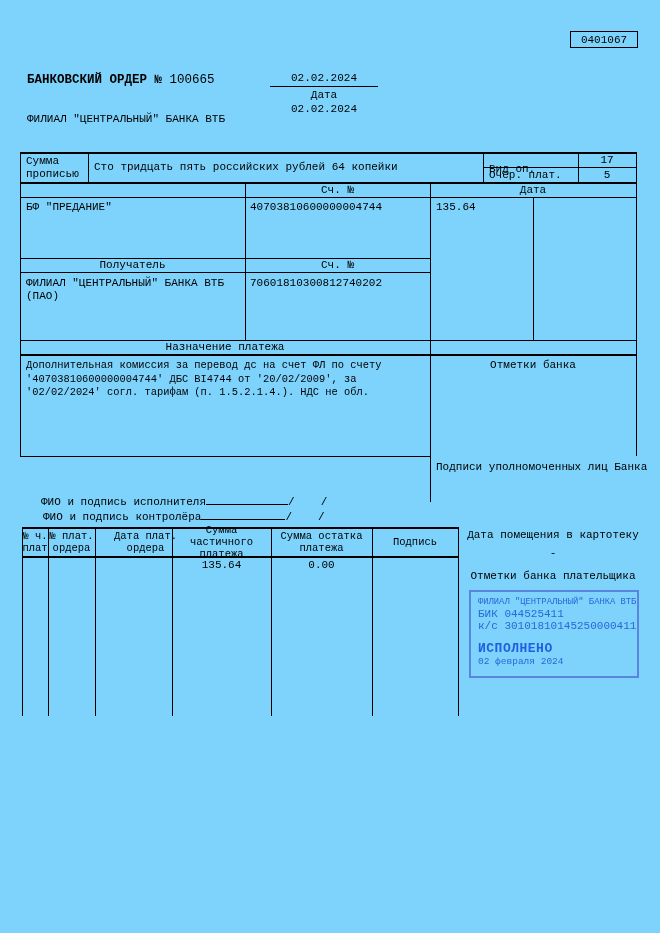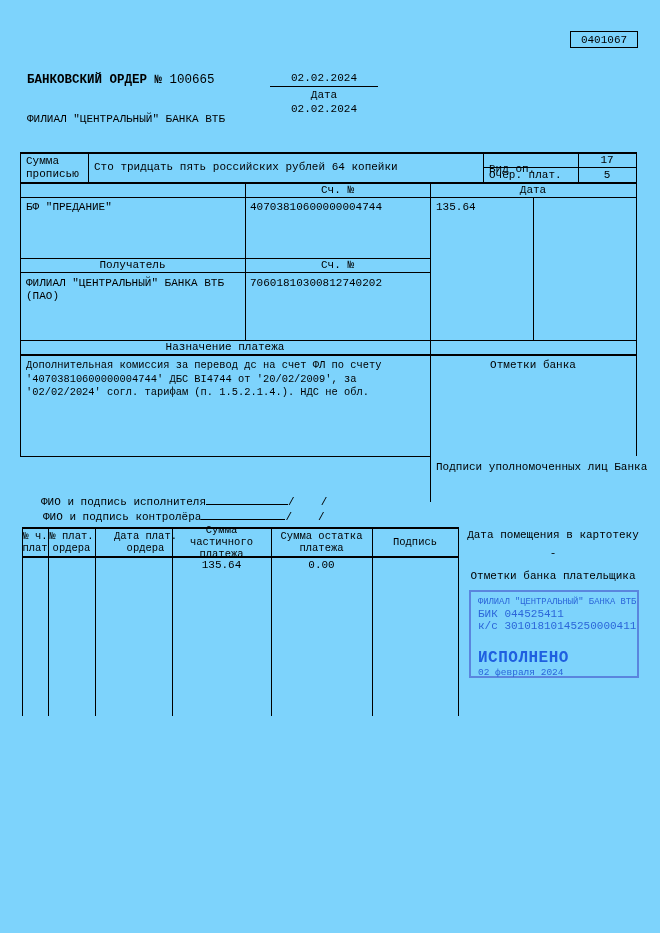--- a/index.html
+++ b/index.html
@@ -18,21 +18,21 @@
   .datecol{position:absolute;left:270px;top:72px;width:108px;text-align:center;font-size:11px;}
   .datecol .dv{border-bottom:1.5px solid #000;padding-bottom:2px;}
   .datecol .dl{margin-top:2px;}
   .datecol .dv2{margin-top:2px;}
   .uline{display:inline-block;border-bottom:1px solid #000;height:10px;vertical-align:baseline;}
   .slash{display:inline-block;}
   .stamp{position:absolute;left:469px;top:590px;width:170px;height:88px;box-sizing:border-box;
          border:2px solid #5a85de;color:#2b66d9;padding:5px 7px;}
   .stamp .s1{font-size:8.8px;line-height:11px;white-space:nowrap;}
   .stamp .s2{font-size:11px;line-height:12px;white-space:nowrap;}
-  .stamp .st{font-size:16px;font-weight:bold;letter-spacing:.5px;margin-top:17px;color:#1f5fe0;}
+  .stamp .st{font-size:13px;font-weight:bold;letter-spacing:.5px;margin-top:9px;color:#1f5fe0;}
   .stamp .sd{font-size:9.5px;}
   .th{position:absolute;top:527px;height:29px;font-size:10.5px;line-height:12px;
       display:flex;align-items:center;justify-content:center;text-align:center;white-space:normal;}
 </style>
 </head>
 <body>
 
 <div class="page">
 
   <div class="codebox">

